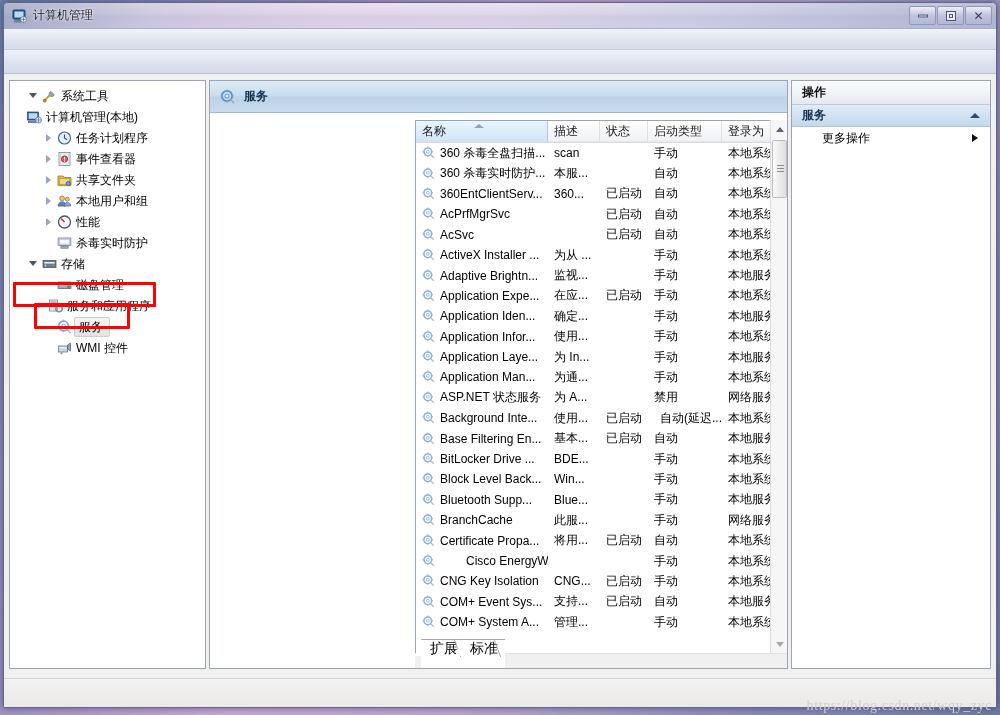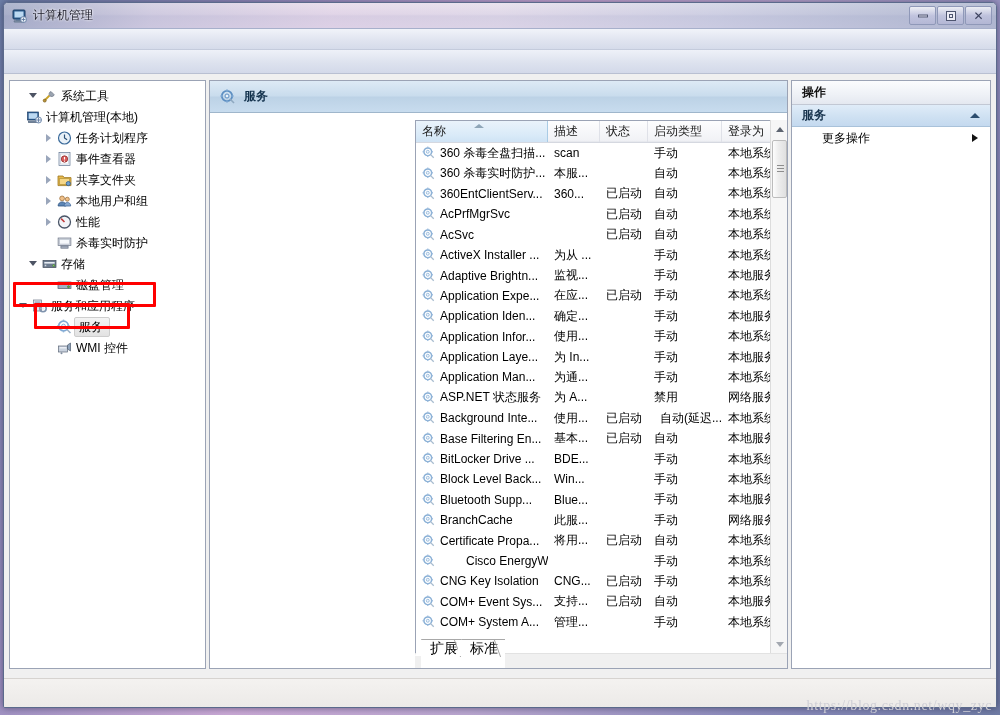--- a/index.html
+++ b/index.html
@@ -481,21 +481,21 @@
           </div>
           <div class="node" style="padding-left: 33px;">
             <span class="twisty "></span>
             <svg viewBox="0 0 16 16" class="nicon">
               <rect x="1.5" y="5" width="13" height="6.5" fill="#9fb0c4" stroke="#4d5a6c" stroke-width=".7"></rect>
               <rect x="2.8" y="6.3" width="10.4" height="1.4" fill="#eef2f7"></rect>
               <circle cx="12" cy="9.8" r="1" fill="#69b843" stroke="#2f6d1f" stroke-width="0.6"></circle>
             </svg>
             <span class="nlabel">磁盘管理</span>
           </div>
-          <div class="node" style="padding-left: 8px;">
+          <div class="node" style="padding-left: 24px;">
             <span class="twisty expanded"></span>
             <svg viewBox="0 0 16 16" class="nicon">
               <rect x="2" y="2" width="8" height="11" fill="#e3e8ef" stroke="#6e7889" stroke-width=".7"></rect>
               <rect x="3.2" y="3.4" width="5.6" height="1.4" fill="#9aa8bb"></rect>
               <rect x="3.2" y="5.6" width="5.6" height="1.4" fill="#9aa8bb"></rect>
               <rect x="3.2" y="7.8" width="5.6" height="1.4" fill="#9aa8bb"></rect>
               <circle cx="11.5" cy="10.5" r="3.2" fill="none" stroke="#7f93ad" stroke-width="1.6"></circle>
               <circle cx="11.5" cy="10.5" r="1.2" fill="#e8eef6"></circle>
             </svg>
             <span class="nlabel">服务和应用程序</span>

